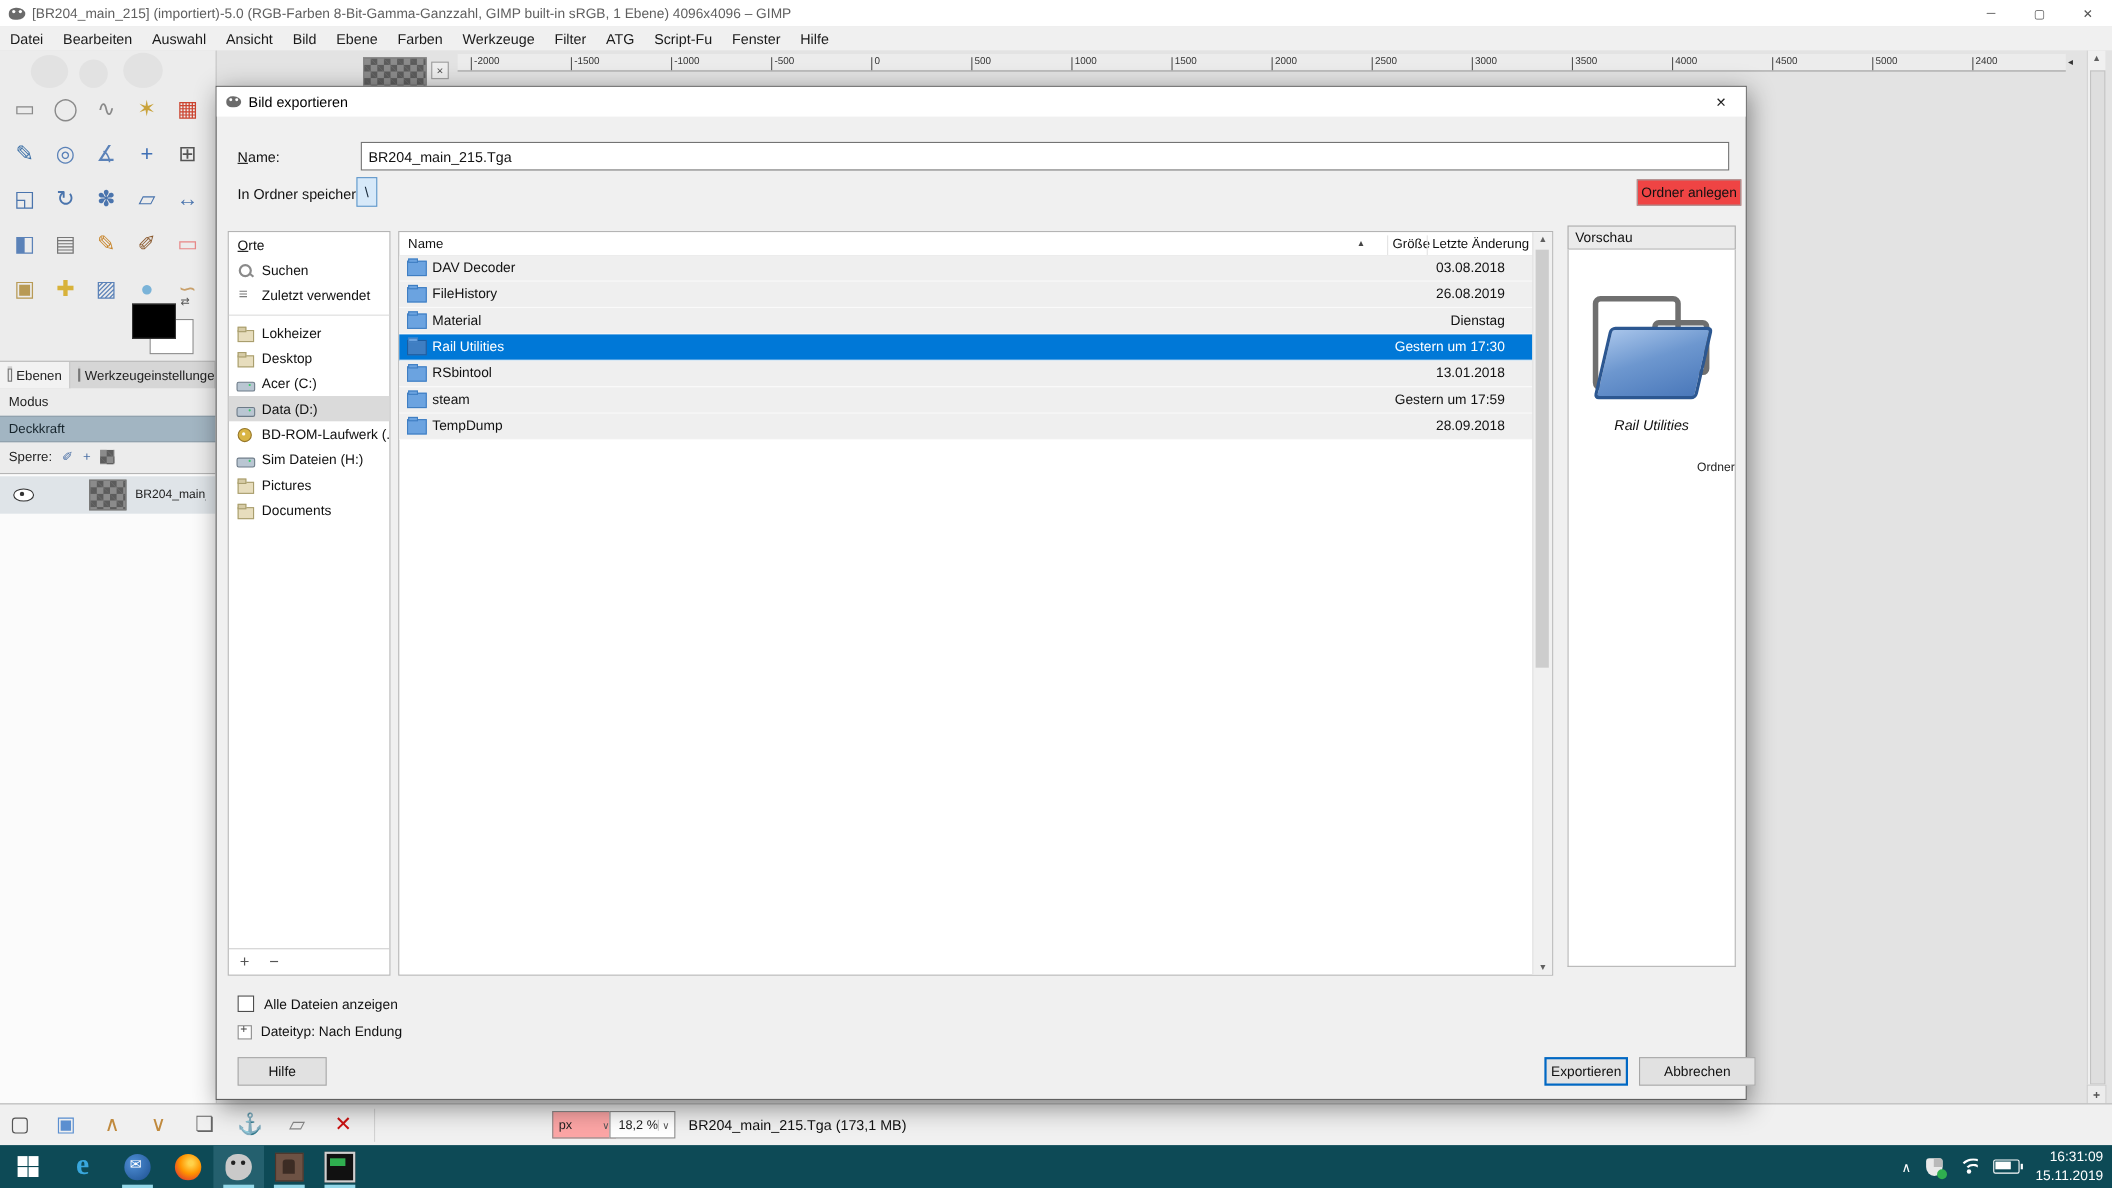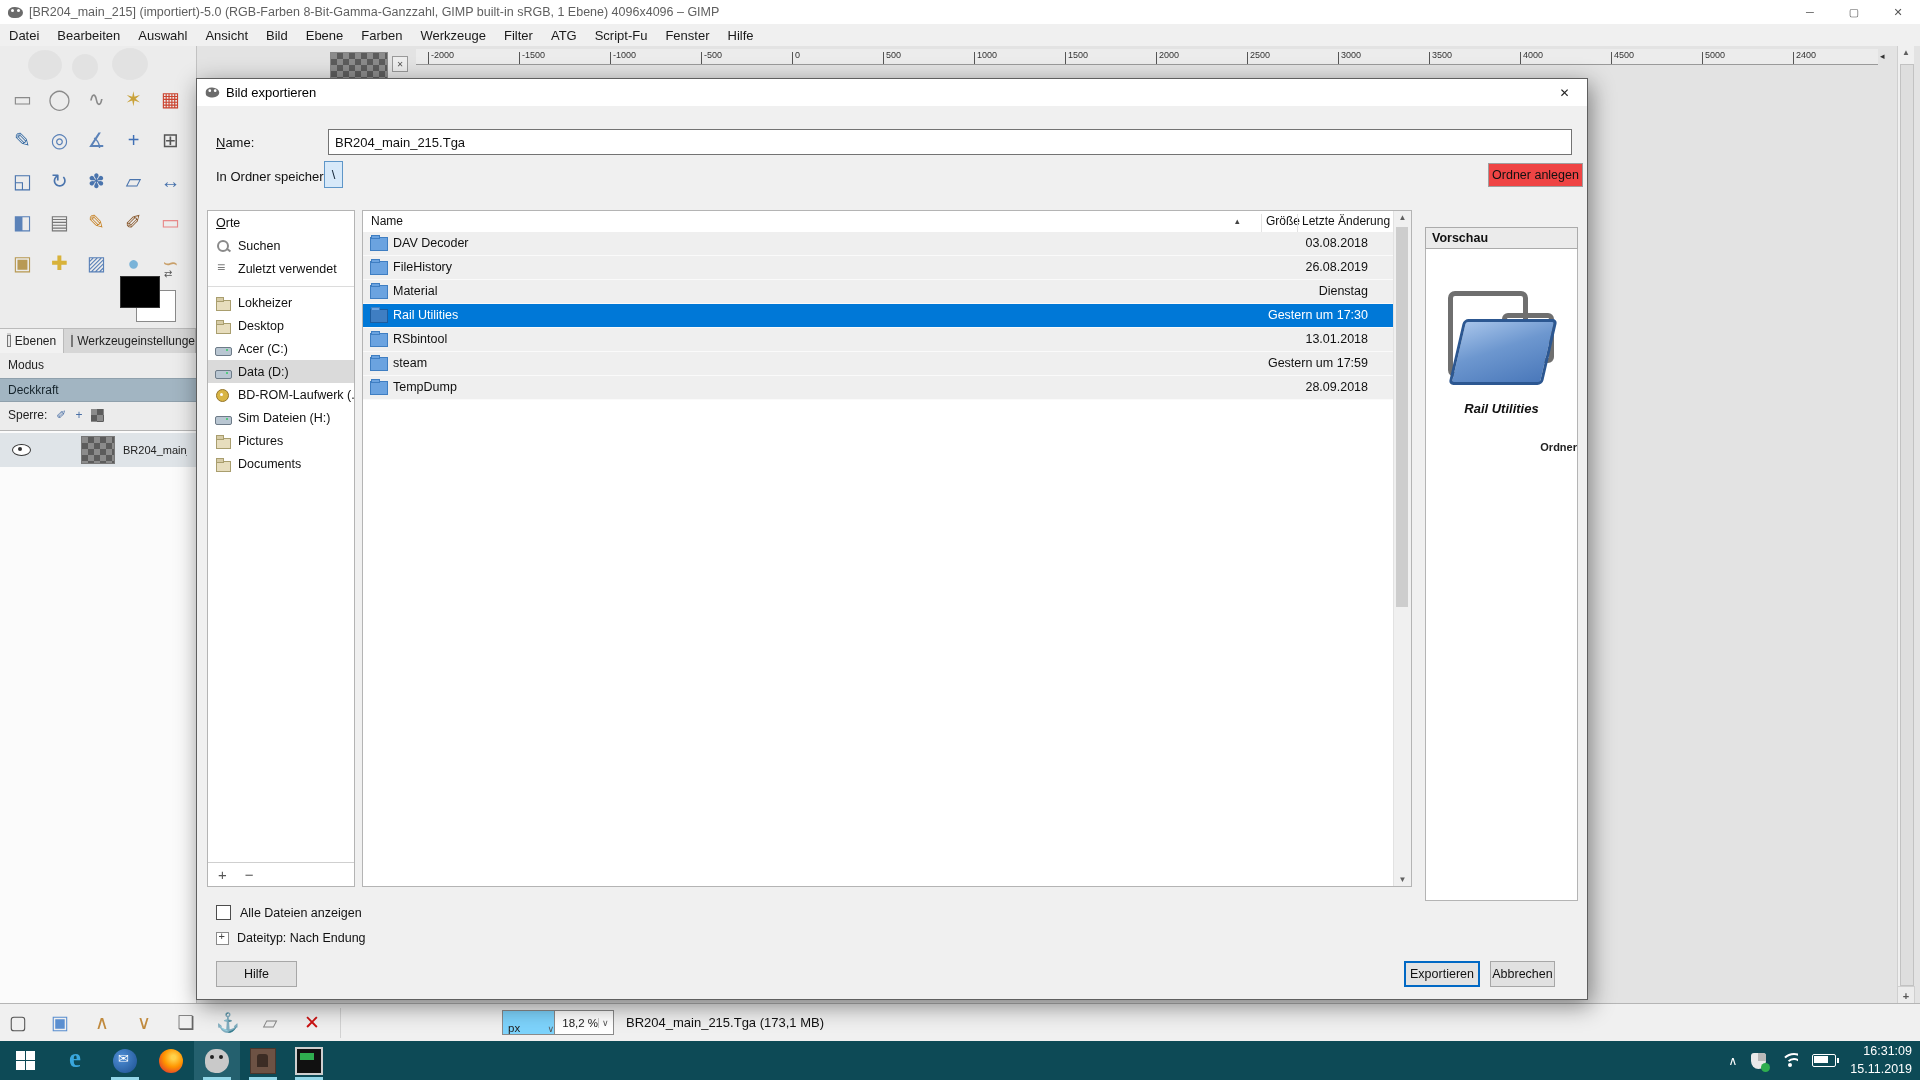--- a/index.html
+++ b/index.html
@@ -65,22 +65,22 @@
   .eye{width:17px;height:10px;border:1.5px solid #333;border-radius:50%;margin:0 8px 0 12px;position:relative;background:#fff;}
   .eye:after{content:"";position:absolute;left:5px;top:2px;width:4px;height:4px;border-radius:50%;background:#333;}
   .lthumb{width:32px;height:26px;margin-left:42px;border:1px solid #777;}
   .lname{font-size:11px;color:#222;margin-left:8px;white-space:nowrap;overflow:hidden;width:64px;}
 
   
   .statusstrip{left:0;top:1003px;width:1920px;height:38px;background:#f0f0f0;border-top:1px solid #b5b5b5;}
   .layerbtns{position:absolute;left:4px;top:2px;display:flex;gap:14px;align-items:center;height:32px;}
   .lb{width:28px;height:28px;display:flex;align-items:center;justify-content:center;font-size:19px;}
   .ssdiv{position:absolute;left:340px;top:4px;width:1px;height:30px;background:#d2d2d2;}
-  .unitdd{position:absolute;left:502px;top:6px;width:58px;height:25px;background:#7dd3fc;border:1px solid #8a8a8a;
-          display:flex;align-items:flex-end;justify-content:space-between;padding:0 5px;font-size:11.5px;color:#222;box-sizing:border-box;}
+  .unitdd{position:absolute;left:502px;top:6px;width:58px;height:25px;background:#fca5a5;border:1px solid #8a8a8a;
+          display:flex;align-items:center;justify-content:space-between;padding:0 5px;font-size:11.5px;color:#222;box-sizing:border-box;}
   .zoomdd{position:absolute;left:554px;top:6px;width:60px;height:25px;background:#fff;border:1px solid #8a8a8a;
           display:flex;align-items:center;justify-content:center;padding:0 3px 0 6px;font-size:11.5px;color:#222;box-sizing:border-box;}
   .zoomdd .dda{border-left:1px solid #c9c9c9;padding-left:3px;font-size:9px;color:#555;}
   .statusmsg{position:absolute;left:626px;top:11px;font-size:13px;color:#111;}
 
   
   .dialog{left:196px;top:78px;width:1392px;height:922px;background:#f0f0f0;border:1px solid #5f5f5f;
           box-shadow:3px 6px 22px rgba(0,0,0,.45);box-sizing:border-box;z-index:5;}
   .dtitle{position:absolute;left:0;top:0;width:100%;height:27px;background:#fff;display:flex;align-items:center;}
   .dtitle .gimp-ico{transform:scale(.9);}
@@ -125,42 +125,42 @@
   .frow.selected{background:#0078d7;color:#fff;}
   .fr-ic{position:absolute;left:7px;top:5px;width:16px;height:12px;background:#6ba3e0;border:1px solid #3f7ec2;}
   .fr-ic:before{content:"";position:absolute;left:0;top:-3px;width:7px;height:2px;background:#6ba3e0;border:1px solid #3f7ec2;}
   .frow.selected .fr-ic{background:#3f7ec2;border-color:#1d5c9e;}
   .fr-name{position:absolute;left:30px;top:4px;}
   .fr-date{position:absolute;right:26px;top:4px;}
   .fl-scroll{position:absolute;right:0;top:0;width:17px;height:675px;background:#f0f0f0;border-left:1px solid #e2e2e2;}
   .fl-scroll .a{position:absolute;left:0;width:17px;text-align:center;font-size:8px;color:#606060;}
   .flthumb{position:absolute;left:2px;top:16px;width:12px;height:380px;background:#cdcdcd;}
 
-  .preview{left:1228px;top:148px;width:153px;height:674px;font-weight:bold;}
+  .preview{left:1228px;top:126px;width:153px;height:674px;}
   .pv-h{position:absolute;left:0;top:0;width:100%;height:22px;background:#ebebeb;border:1px solid #ababab;box-sizing:border-box;
         display:flex;align-items:center;padding-left:6px;font-size:12.5px;color:#111;}
   .pv-body{position:absolute;left:0;top:22px;width:100%;height:652px;background:#fff;border:1px solid #b4b4b4;border-top:none;box-sizing:border-box;}
   .bigfolder{position:absolute;left:18px;top:42px;width:116px;height:94px;}
   .bf-back{position:absolute;left:4px;top:0;width:70px;height:76px;border:5px solid #6f6f6f;border-radius:7px;}
   .bf-tab{position:absolute;left:58px;top:22px;width:42px;height:40px;border:5px solid #6f6f6f;border-radius:6px;}
   .bf-front{position:absolute;left:12px;bottom:0;width:88px;height:60px;background:linear-gradient(160deg,#a7c4ea 0%,#6d97cf 45%,#4a78ba 100%);
             border:3px solid #2c5791;border-radius:5px;transform:skewX(-13deg);}
   .pv-name{position:absolute;left:0;top:152px;width:100%;text-align:center;font-style:italic;font-size:13px;color:#111;}
   .pv-type{position:absolute;left:0;top:192px;width:100%;text-align:right;font-size:11px;color:#222;}
 
   .chkrow{left:19px;top:826px;display:flex;align-items:center;gap:9px;}
   .chk{width:15px;height:15px;background:#fff;border:1px solid #4d4d4d;box-sizing:border-box;}
   .chklbl{font-size:12.5px;color:#111;}
   .exprow{left:19px;top:852px;display:flex;align-items:center;gap:8px;}
   .expbox{width:11px;height:11px;border:1px solid #8a8a8a;background:#fff;position:relative;}
   .expbox:before{content:"+";position:absolute;left:1.5px;top:-3px;font-size:11px;color:#444;}
   .btn{display:flex;align-items:center;justify-content:center;background:#e1e1e1;border:1px solid #a7a7a7;box-sizing:border-box;font-size:12.5px;color:#111;}
   .helpbtn{left:19px;top:882px;width:81px;height:26px;}
   .exportbtn{left:1207px;top:882px;width:76px;height:26px;border:2px solid #0068c4;background:#e3e3e3;}
-  .cancelbtn{left:1293px;top:882px;width:65px;height:26px;}
+  .cancelbtn{left:1293px;top:882px;width:106px;height:26px;}
 
   
   .taskbar{left:0;top:1041px;width:1920px;height:39px;background:#0d4a56;z-index:10;}
   .startbtn{position:absolute;left:16px;top:10px;width:19px;height:19px;display:grid;grid-template-columns:9px 9px;grid-auto-rows:9px;gap:1px;}
   .startbtn i{background:#fff;}
   .apps{position:absolute;left:56px;top:0;display:flex;height:39px;}
   .app{width:46px;height:39px;position:relative;display:flex;align-items:center;justify-content:center;}
   .app.active{background:#24606e;}
   .app.running:after{content:"";position:absolute;left:9px;bottom:0;width:28px;height:3px;background:#93d7e8;}
   .app-ic{width:24px;height:24px;position:relative;}

